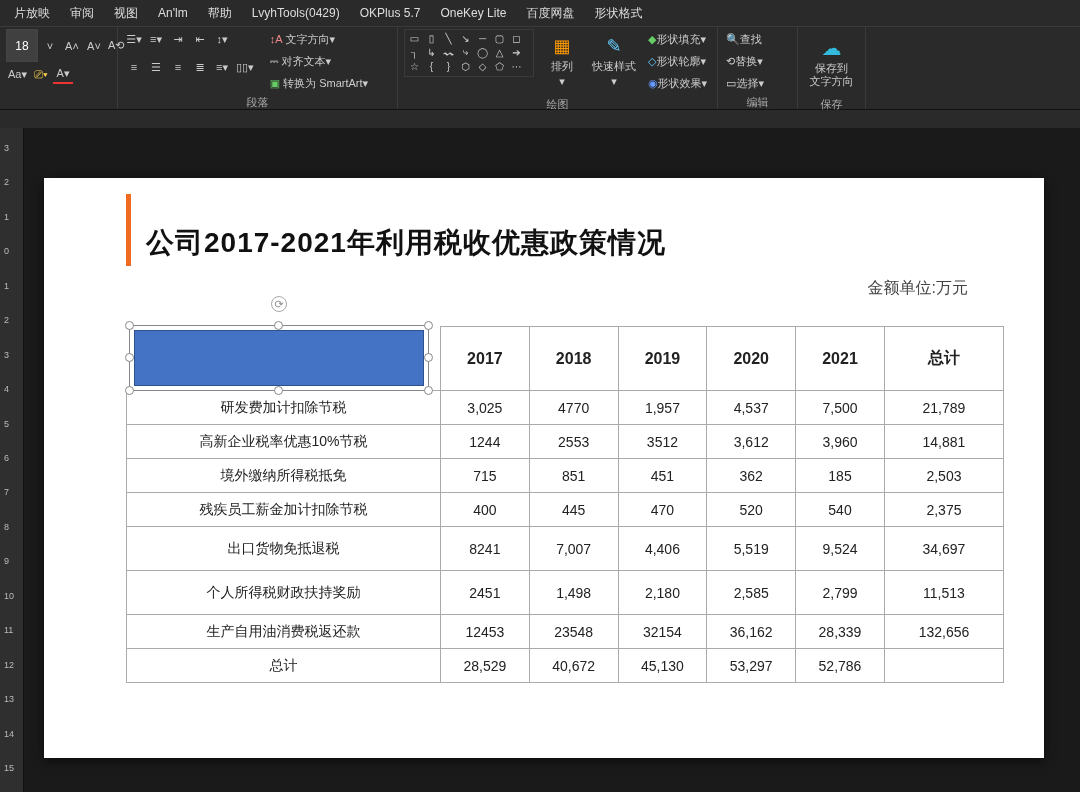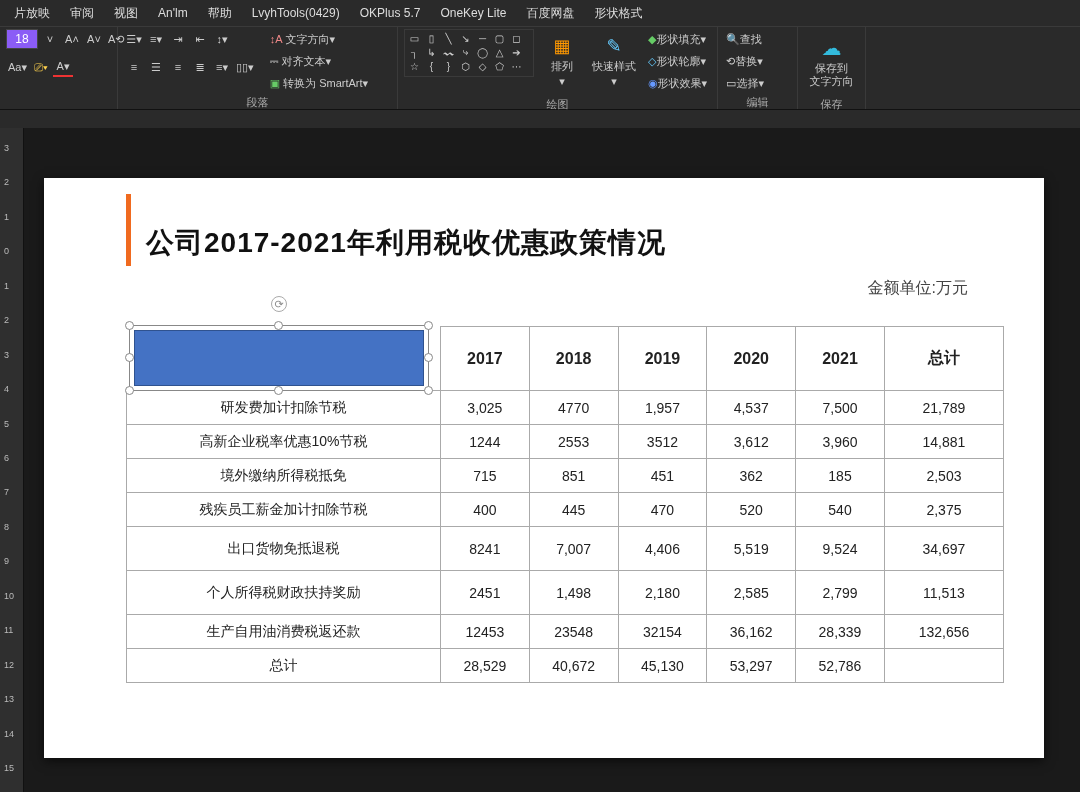--- a/index.html
+++ b/index.html
@@ -64,22 +64,22 @@
     display: flex; align-items: center; justify-content: center;
     color: #ccc;
     font-size: 11px;
     cursor: default;
     padding: 0 2px;
   }
   .rb-label {
     color: #ccc; font-size: 11px; white-space: nowrap;
   }
   .fontsize-box {
-    width: 32px; height: 20px;
-    background: #8b5cf6;
+    width: 32px; height: 33px;
+    background: #404040;
     border: 1px solid #444;
     color: #fff;
     display: flex; align-items: center; justify-content: center;
     font-size: 12px;
   }
   .shapes-gallery {
     width: 130px; height: 48px;
     background: #2a2a2a;
     border: 1px solid #3a3a3a;
     display: flex; flex-wrap: wrap;
@@ -233,21 +233,21 @@
   <div class="ribbon-group" style="width:118px">
     <div class="ribbon-group-body">
       <div class="ribbon-col">
         <div class="ribbon-row">
           <div class="fontsize-box">18</div>
           <span class="rb-btn">˅</span>
           <span class="rb-btn">A˄</span>
           <span class="rb-btn">A˅</span>
           <span class="rb-btn">A⟲</span>
         </div>
-        <div class="ribbon-row" style="margin-top:6px">
+        <div class="ribbon-row" style="">
           <span class="rb-btn">Aa▾</span>
           <span class="rb-btn" style="color:#ffd24d">⎚▾</span>
           <span class="rb-btn" style="border-bottom:2px solid #e33">A▾</span>
         </div>
       </div>
     </div>
     <div class="ribbon-group-label">&nbsp;</div>
   </div>
 
   <div class="ribbon-group" style="width:280px">

